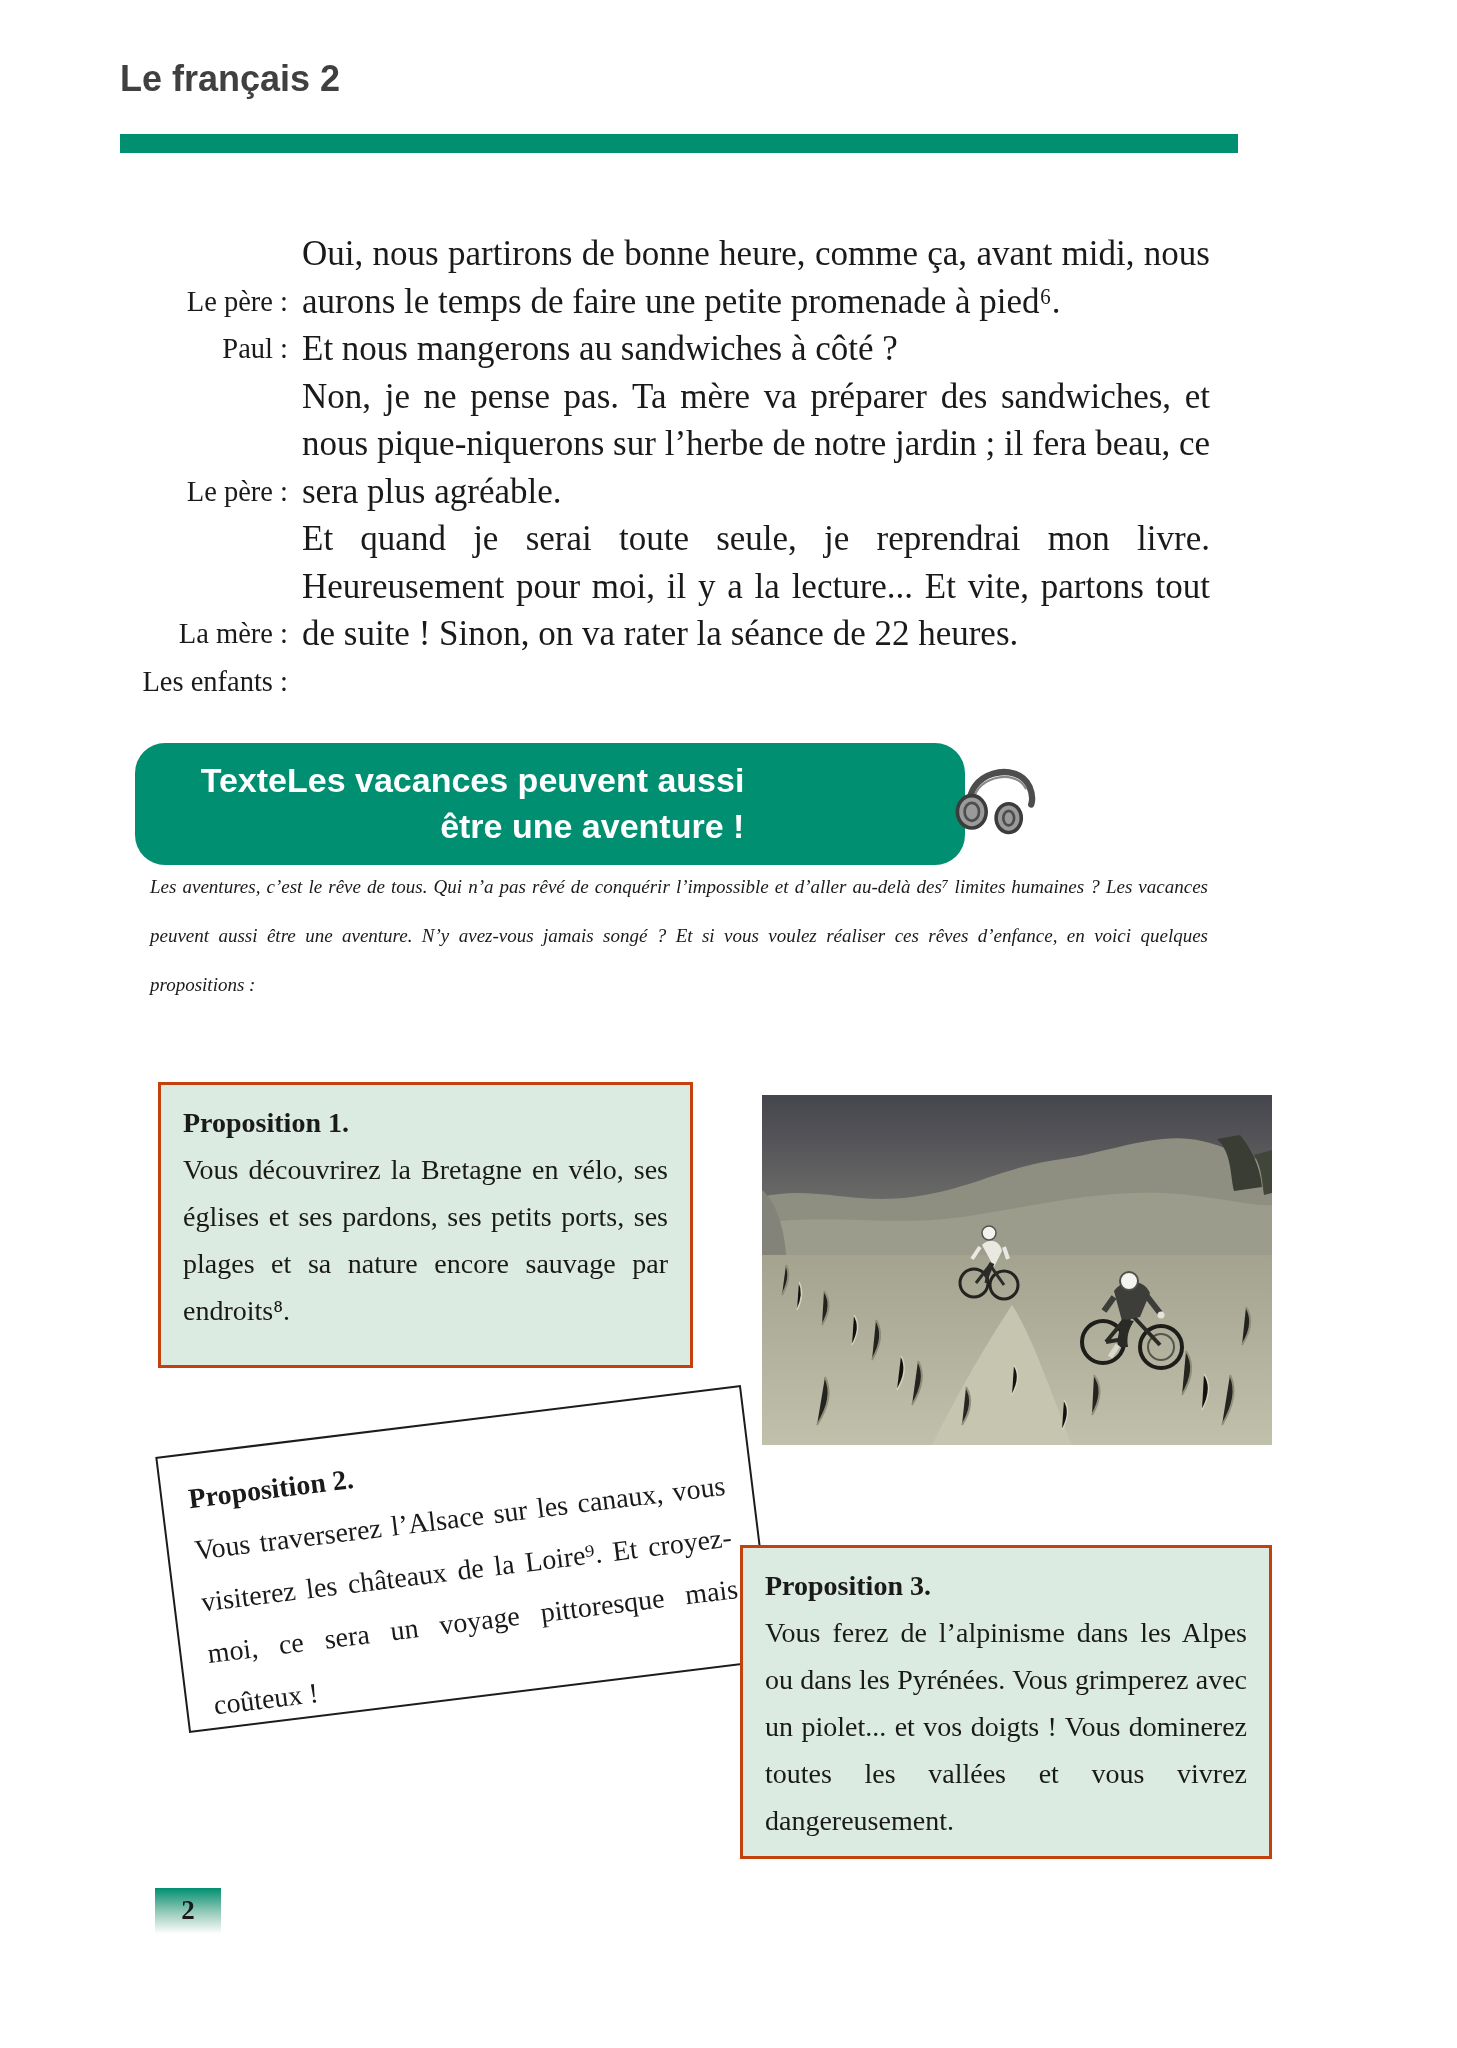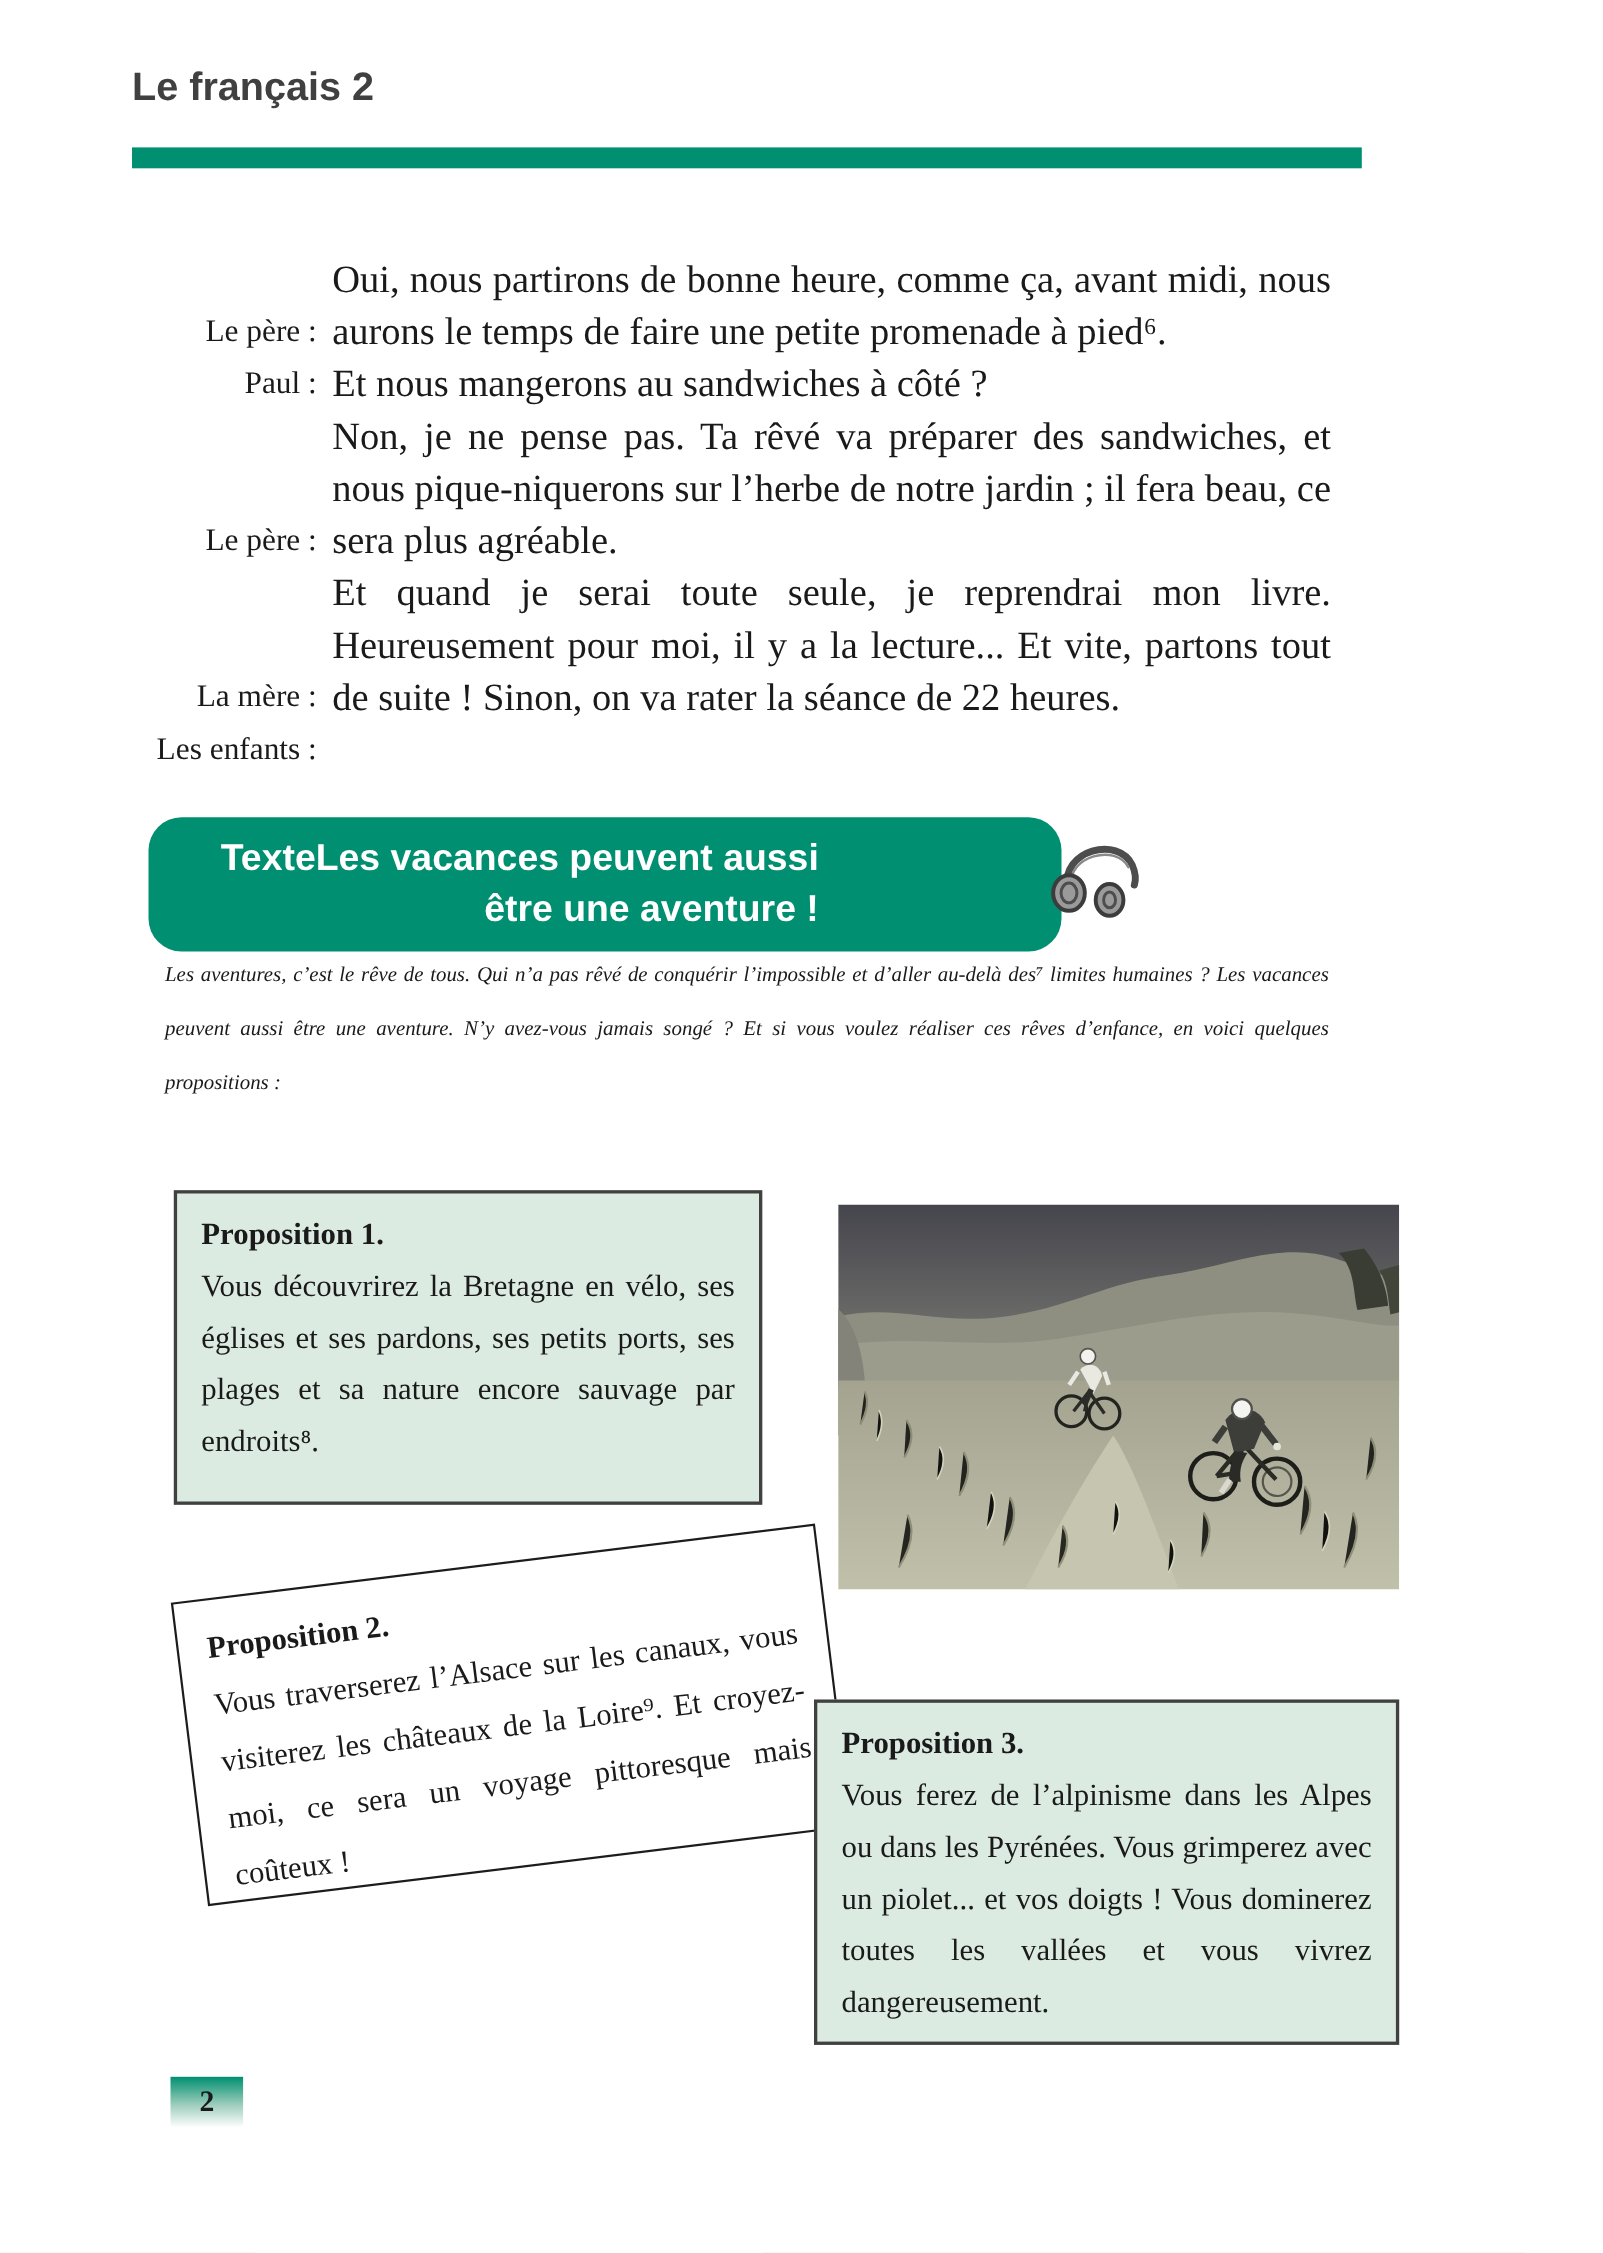--- a/index.html
+++ b/index.html
@@ -43,21 +43,21 @@
   .banner-label{font-size:34px;line-height:46px;margin:14px 0 0 32px;width:120px;flex:none;}
   .banner-title{font-size:34px;line-height:46px;margin-top:14px;}
   .hp-icon{position:absolute;left:952px;top:756px;width:90px;height:84px;}
   
   .intro{
     position:absolute;left:150px;top:862px;width:1058px;
     font-style:italic;font-size:19px;line-height:49px;text-align:justify;
   }
   
   .prop-box{
-    position:absolute;background:#dcebe2;border:3px solid #404040;
+    position:absolute;background:#dcebe2;border:3px solid #c2410c;
     box-sizing:border-box;padding:14px 22px 0 22px;
     font-size:28px;line-height:47px;
   }
   .prop1{left:158px;top:1082px;width:535px;height:286px;}
   .prop3{left:740px;top:1545px;width:532px;height:314px;}
   .prop-title{font-weight:bold;}
   .prop-text{text-align:justify;}
   
   .prop2{
     position:absolute;left:170px;top:1420px;width:590px;height:278px;
@@ -87,21 +87,21 @@
     <div class="turn">
       <div class="speaker">Le père :</div>
       <div class="utterance">Oui, nous partirons de bonne heure, comme ça, avant midi, nous aurons le temps de faire une petite promenade à pied⁶.</div>
     </div>
     <div class="turn">
       <div class="speaker">Paul :</div>
       <div class="utterance">Et nous mangerons au sandwiches à côté ?</div>
     </div>
     <div class="turn">
       <div class="speaker">Le père :</div>
-      <div class="utterance">Non, je ne pense pas. Ta rêvé va préparer des sandwiches, et nous pique-niquerons sur l’herbe de notre jardin ; il fera beau, ce sera plus agréable.</div>
+      <div class="utterance">Non, je ne pense pas. Ta mère va préparer des sandwiches, et nous pique-niquerons sur l’herbe de notre jardin ; il fera beau, ce sera plus agréable.</div>
     </div>
     <div class="turn">
       <div class="speaker">La mère :</div>
       <div class="utterance">Et quand je serai toute seule, je reprendrai mon livre. Heureusement pour moi, il y a la lecture... Et vite, partons tout de suite ! Sinon, on va rater la séance de 22 heures.</div>
     </div>
     <div class="turn">
       <div class="speaker">Les enfants :</div>
     </div>
   </div>
 

